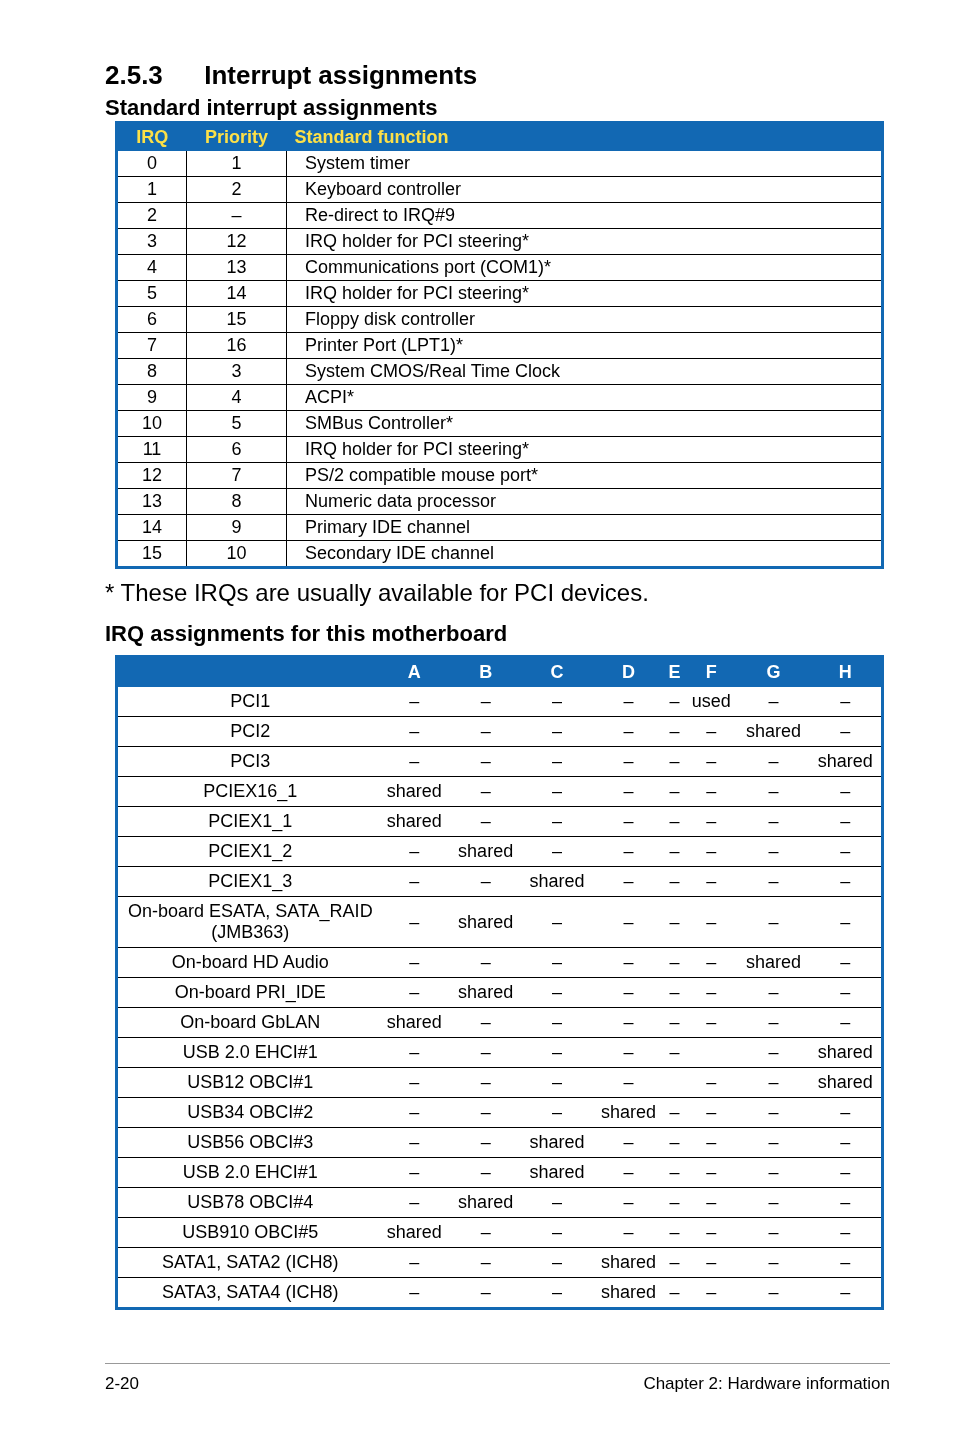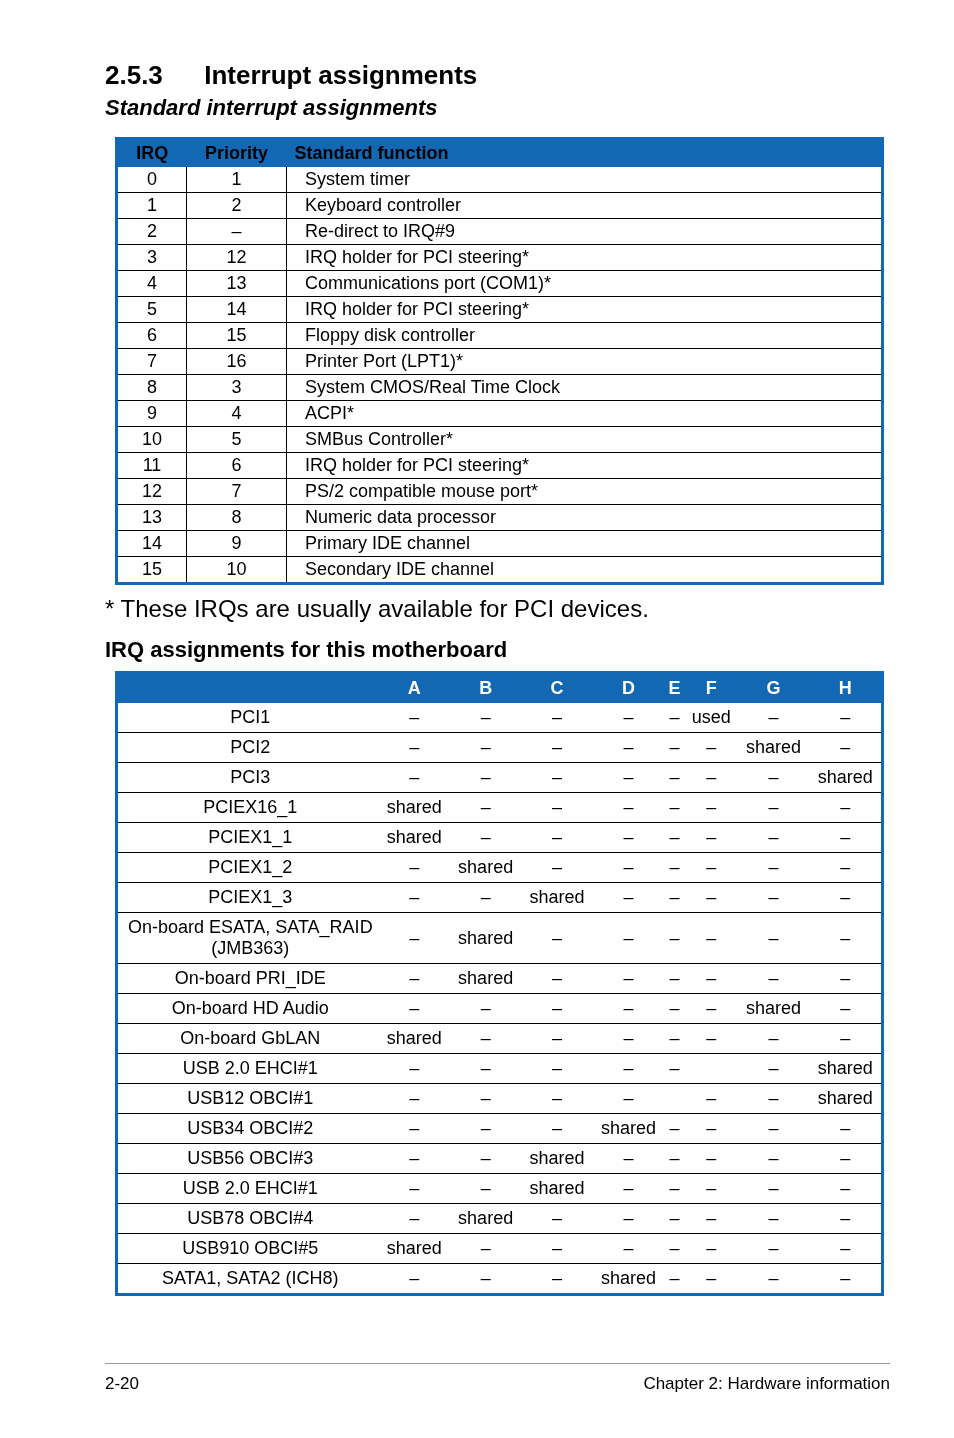--- a/index.html
+++ b/index.html
@@ -1,33 +1,33 @@
 <!DOCTYPE html>
 <html><head>
 <meta charset="utf-8">
 <style>
   * { box-sizing: border-box; margin: 0; padding: 0; }
   html, body { width: 954px; height: 1438px; background: #fff; }
   body { font-family: Arial, Helvetica, sans-serif; color: #000; position: relative; }
   .page { padding: 60px 70px 40px 105px; }
   h2.section-number { font-size: 26px; font-weight: bold; margin-bottom: 4px; }
   h2.section-number .num { display: inline-block; width: 92px; }
-  h3.subheading { font-size: 22px; font-weight: bold; margin-bottom: 16px; font-style: italic; }
+  h3.subheading { font-size: 22px; font-weight: bold; margin-bottom: 0; }
   h3.subheading2 { font-size: 22px; font-weight: bold; margin: 14px 0 8px 0; }
 
   table.irq-table {
     width: 100%;
     border-collapse: collapse;
     border: 3px solid #1268b3;
     margin: 0 0 10px 10px;
     width: calc(100% - 10px);
   }
   table.irq-table th {
     background: #1268b3;
-    color: #000000;
+    color: #fde047;
     font-weight: bold;
     font-size: 18px;
     text-align: left;
     padding: 3px 8px;
   }
   table.irq-table th.center { text-align: center; }
   table.irq-table td {
     font-size: 18px;
     padding: 2px 8px;
     border-bottom: 1px solid #000;
@@ -278,42 +278,42 @@
           <td>–</td>
           <td>shared</td>
           <td>–</td>
           <td>–</td>
           <td>–</td>
           <td>–</td>
           <td>–</td>
           <td>–</td>
         </tr>
         <tr>
+          <td class="label">On-board HD Audio</td>
+          <td>–</td>
+          <td>–</td>
+          <td>–</td>
+          <td>–</td>
+          <td>–</td>
+          <td>–</td>
+          <td>shared</td>
+          <td>–</td>
+        </tr>
+        <tr>
           <td class="label">On-board PRI_IDE</td>
           <td>–</td>
           <td>shared</td>
           <td>–</td>
           <td>–</td>
           <td>–</td>
           <td>–</td>
           <td>–</td>
           <td>–</td>
         </tr>
         <tr>
-          <td class="label">On-board HD Audio</td>
-          <td>–</td>
-          <td>–</td>
-          <td>–</td>
-          <td>–</td>
-          <td>–</td>
-          <td>–</td>
-          <td>shared</td>
-          <td>–</td>
-        </tr>
-        <tr>
           <td class="label">On-board GbLAN</td>
           <td>shared</td>
           <td>–</td>
           <td>–</td>
           <td>–</td>
           <td>–</td>
           <td>–</td>
           <td>–</td>
           <td>–</td>
         </tr>
@@ -389,20 +389,31 @@
           <td>–</td>
           <td>–</td>
           <td>–</td>
           <td>–</td>
           <td>–</td>
           <td>–</td>
           <td>–</td>
         </tr>
         <tr>
           <td class="label">SATA1, SATA2 (ICH8)</td>
+          <td>–</td>
+          <td>–</td>
+          <td>–</td>
+          <td>shared</td>
+          <td>–</td>
+          <td>–</td>
+          <td>–</td>
+          <td>–</td>
+        </tr>
+        <tr>
+          <td class="label">SATA3, SATA4 (ICH8)</td>
           <td>–</td>
           <td>–</td>
           <td>–</td>
           <td>shared</td>
           <td>–</td>
           <td>–</td>
           <td>–</td>
           <td>–</td>
         </tr>
       </tbody>

